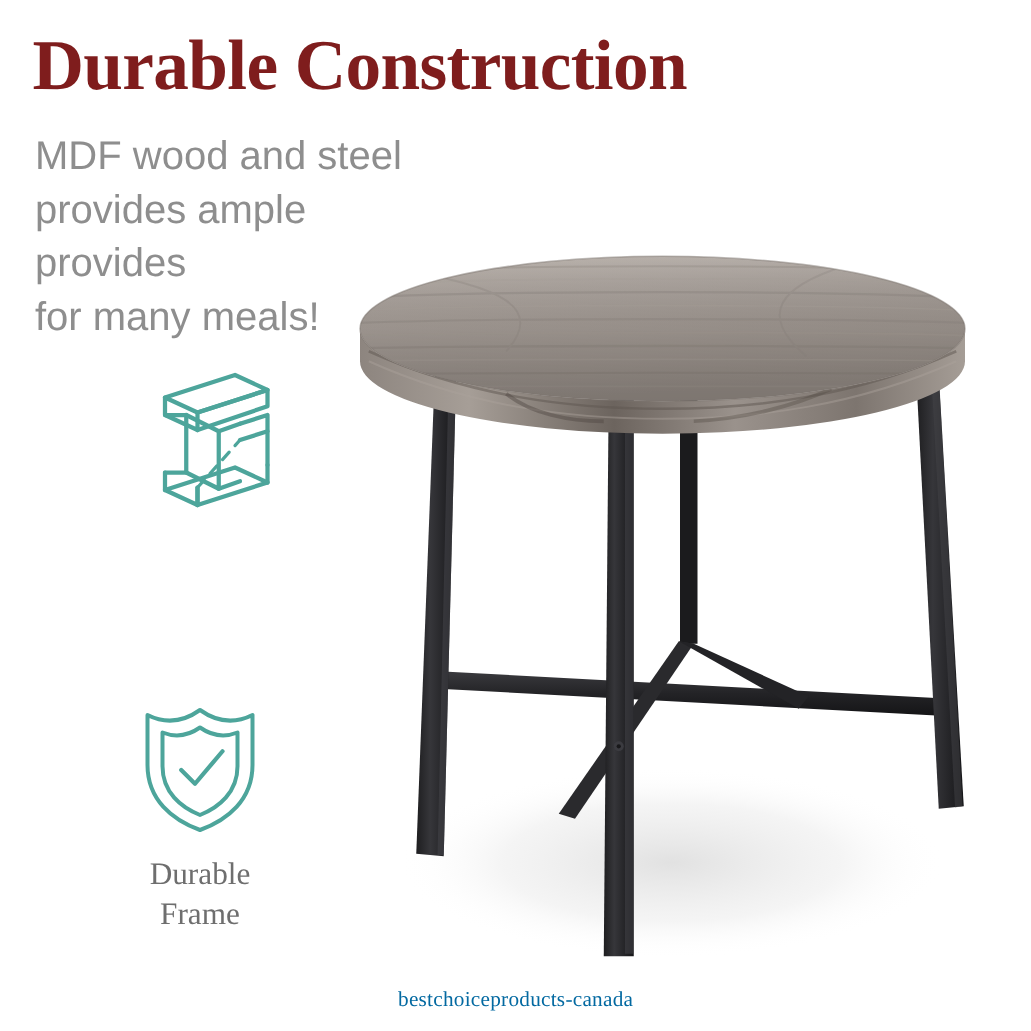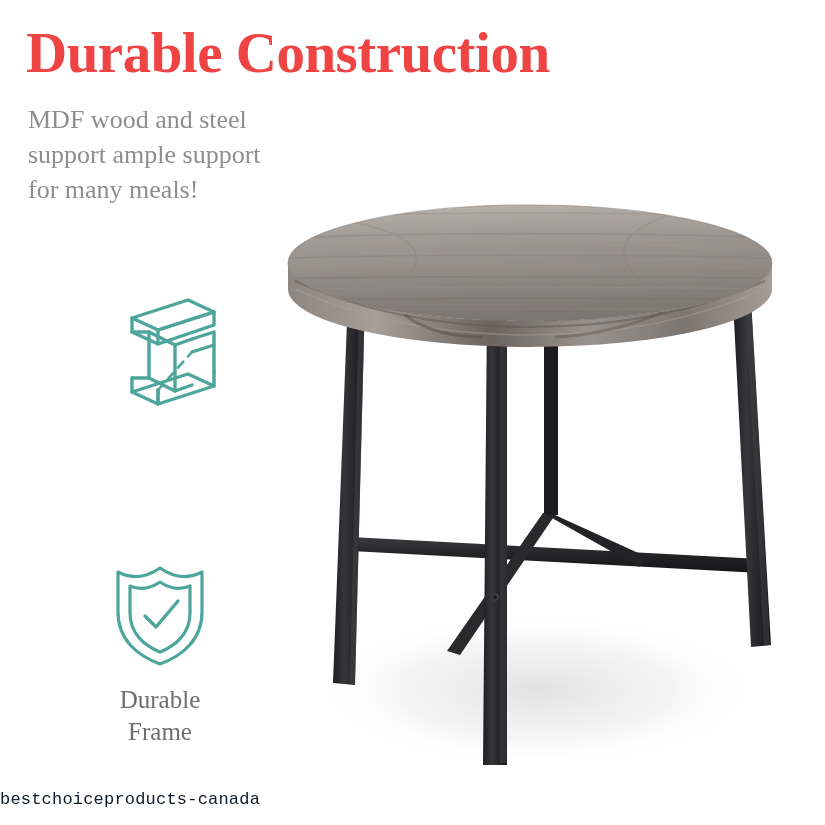--- a/index.html
+++ b/index.html
@@ -19,33 +19,33 @@
   
   #headline {
     position: absolute;
     left: 26px;
     top: 22px;
     width: 620px;
     font-family: "Liberation Serif", serif;
     font-size: 57px;
     font-weight: 700;
     letter-spacing: -0.5px;
-    color: #ef4444;
+    color: #7f1d1d;
     line-height: 1.08;
     white-space: nowrap;
   }
 
   
   #subtitle {
     position: absolute;
     left: 28px;
     top: 103px;
     width: 340px;
-    font-family: Liberation Serif, serif;
-    font-size: 26px;
+    font-family: Liberation Sans, sans-serif;
+    font-size: 32px;
     font-weight: 300;
     color: #8e8e8e;
     line-height: 1.34;
   }
   #subtitle .sub-line { display: block; }
 
   
   .feature {
     position: absolute;
     left: 60px;
@@ -79,38 +79,39 @@
     height: 640px;
   }
   #product svg { display: block; }
 
   
   #watermark {
     position: absolute;
     left: 0;
     top: 790px;
     width: 825px;
-    font-family: Liberation Mono, monospace;
+    text-align: center;
+    font-family: Liberation Serif, serif;
     font-size: 17px;
     font-weight: 400;
     letter-spacing: 0.2px;
-    color: #0f172a;
+    color: #0369a1;
     pointer-events: none;
   }
 </style>
 </head>
 <body>
 
 <div id="page">
 
   <div id="headline">Durable Construction</div>
 
   <div id="subtitle">
     <span class="sub-line">MDF wood and steel</span>
-    <span class="sub-line">support ample support</span>
+    <span class="sub-line">provides ample provides</span>
     <span class="sub-line">for many meals!</span>
   </div>
 
   <div class="feature" id="feature-steel">
     <span class="feature-icon">
       <svg width="116" height="120" viewBox="0 0 116 120" fill="none" stroke="#4da59b" stroke-width="3.4" stroke-linejoin="round" stroke-linecap="round">
 
         <path d="M30 26 L86 8 L112 20 L56 38 Z"></path>
 
         <path d="M30 26 L30 40 L56 52 L56 38"></path>

